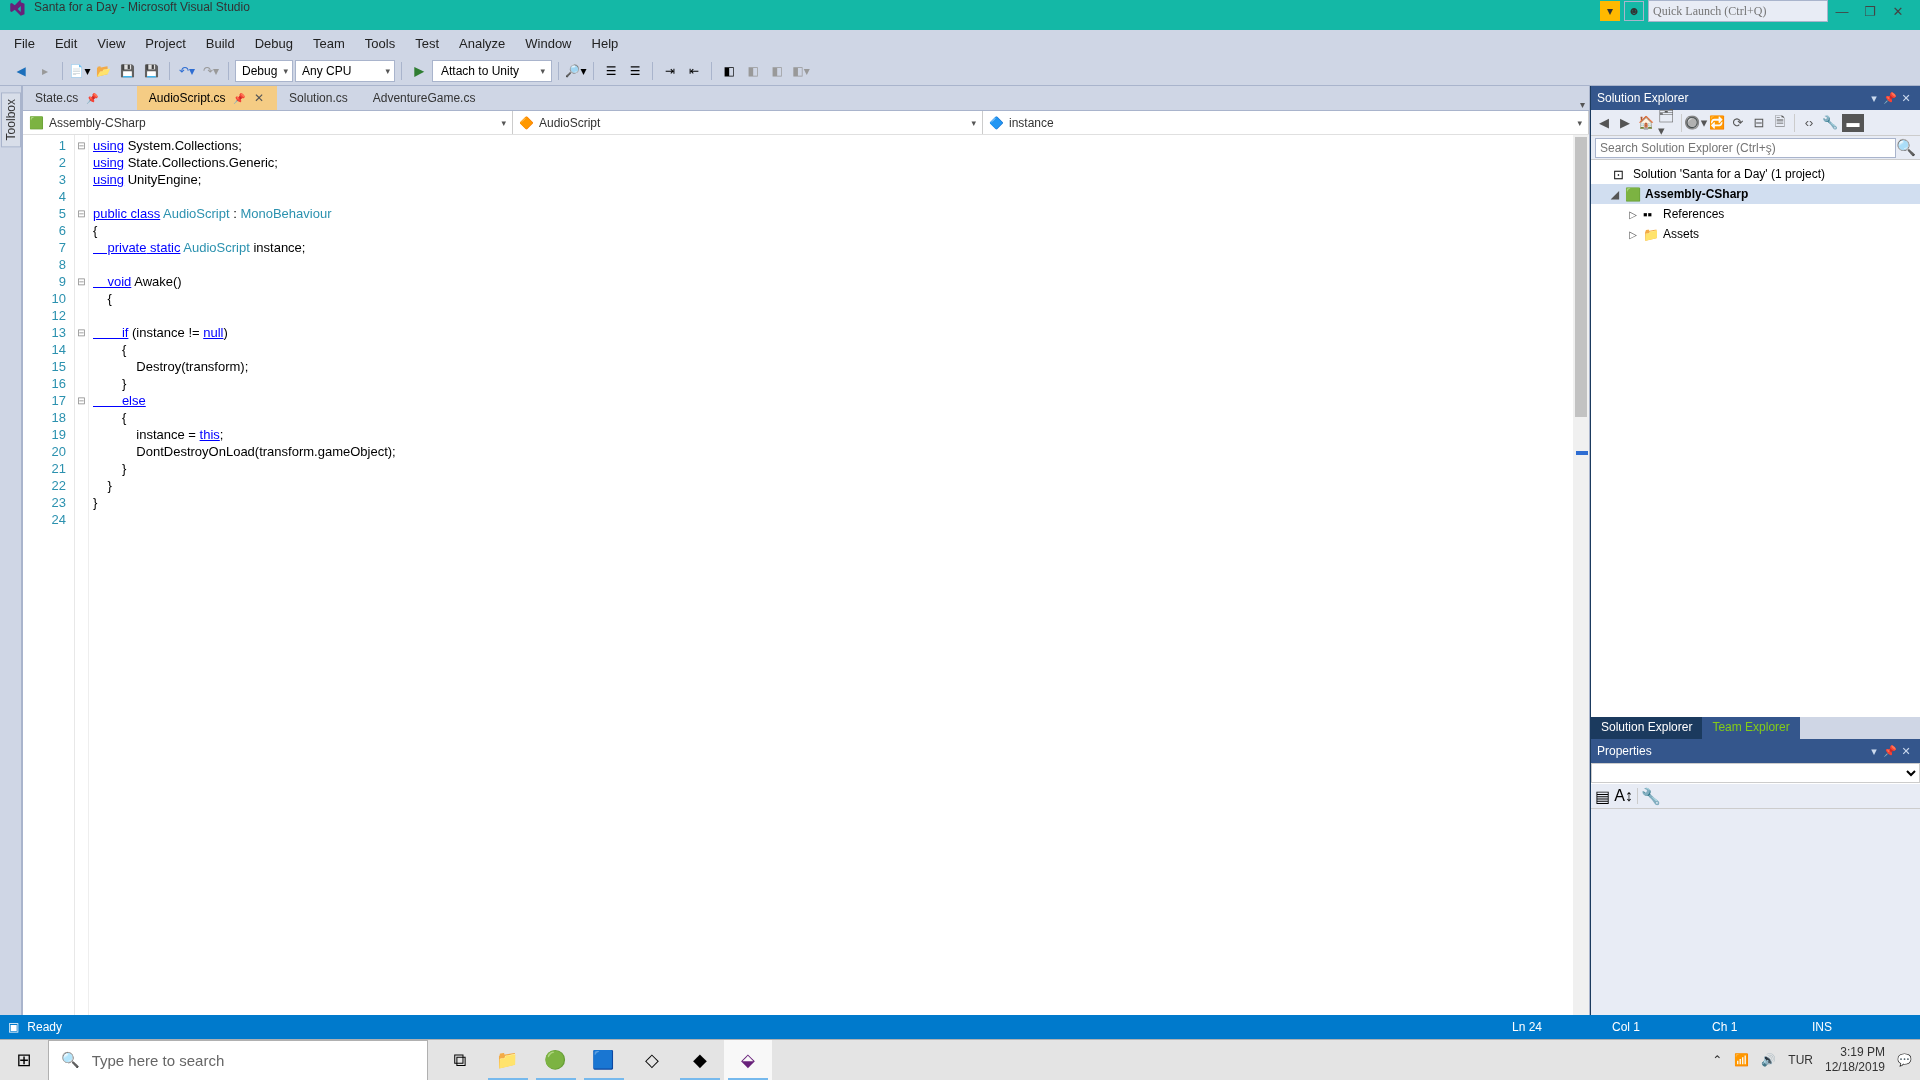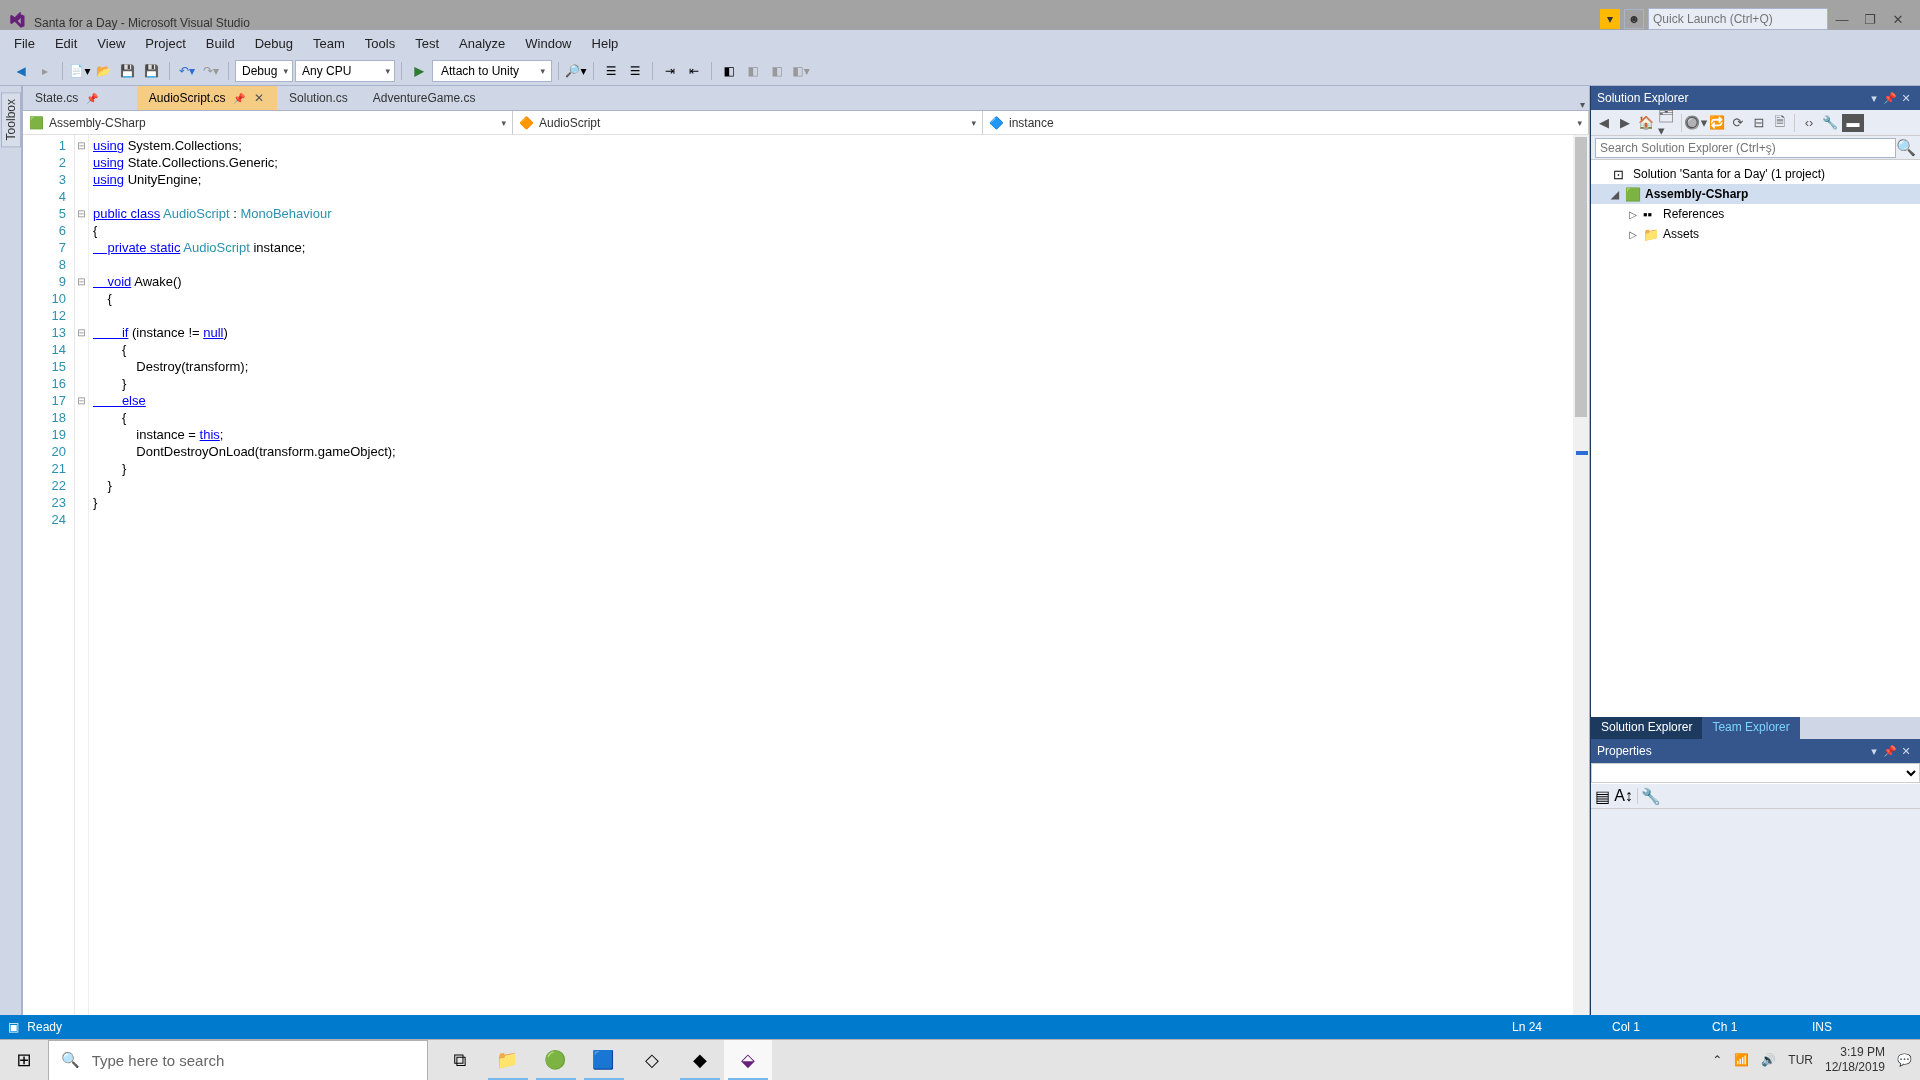--- a/index.html
+++ b/index.html
@@ -1,25 +1,25 @@
 <!DOCTYPE html>
 <html><head>
 <meta charset="utf-8">
 <style>
   * { box-sizing: border-box; margin: 0; padding: 0; font-family: 'Segoe UI', Tahoma, sans-serif; }
   html, body { width: 1920px; height: 1080px; overflow: hidden; background: #1B3A5E; }
   
   
-  .titlebar { height: 30px; background: #a3a3a3; display: flex; align-items: flex-end; padding: 0 8px; font-size: 12px; color: #333; }
+  .titlebar { height: 30px; background: #14b8a6; display: flex; align-items: flex-start; padding: 0 8px; font-size: 12px; color: #333; }
   .titlebar .vs-logo { width: 18px; height: 18px; margin-right: 8px; color: #68217A; }
   .titlebar .spacer { flex: 1; }
   .titlebar .ql-group { display: flex; align-items: center; gap: 4px; }
   .titlebar .ql-btn { width: 20px; height: 20px; display: flex; align-items: center; justify-content: center; border: 1px solid #A9B4CC; }
   .titlebar .ql-btn.yellow { background: #FFB900; border-color: #FFB900; }
-  .titlebar .ql-input { width: 180px; height: 22px; border: 1px solid #A9B4CC; padding: 9px 4px; font-size: 12px; color: #888; background: #E8ECF5; }
+  .titlebar .ql-input { width: 180px; height: 22px; border: 1px solid #A9B4CC; padding: 9px 4px; font-size: 12px; color: #888; background: #E8ECF5; font-family: Liberation Serif, serif; }
   .titlebar .wctrl { width: 28px; height: 22px; display: flex; align-items: center; justify-content: center; font-size: 13px; color: #444; }
   
   
   .menubar { height: 26px; background: #CFD6E5; display: flex; align-items: center; font-size: 13px; color: #222; padding-left: 4px; }
   .menubar .item { padding: 4px 10px; }
   
   
   .toolbar { height: 30px; background: #CFD6E5; display: flex; align-items: center; padding-left: 10px; gap: 2px; border-bottom: 1px solid #A9B4CC; }
   .toolbar .tb-btn { height: 22px; min-width: 22px; display: flex; align-items: center; justify-content: center; font-size: 12px; }
   .toolbar .tb-sep { width: 1px; height: 18px; background: #A9B4CC; margin: 0 4px; }
@@ -79,21 +79,21 @@
   .panel-search { height: 24px; background: #E8ECF5; display: flex; align-items: center; padding: 0 4px; border-bottom: 1px solid #CCC; }
   .panel-search input { flex: 1; border: 1px solid #A9B4CC; height: 20px; font-size: 12px; padding: 0 4px; }
   .tree { flex: 1; background: #fff; font-size: 12px; padding: 4px 0; overflow: auto; }
   .tree .row { display: flex; align-items: center; height: 20px; padding-left: 6px; gap: 4px; }
   .tree .row.sel { background: #D1DEF0; }
   .tree .row.bold { font-weight: bold; }
   .tree .arrow { width: 12px; font-size: 10px; color: #555; text-align: center; }
   .tree .ticon { width: 16px; font-size: 13px; }
   .bottom-tabs { display: flex; height: 22px; background: #CFD6E5; }
   .bottom-tabs .btab { padding: 3px 10px; font-size: 12px; background: #1B3A5E; color: #fff; }
-  .bottom-tabs .btab.inact { background: #34568C; color: #7dd3fc; }
+  .bottom-tabs .btab.inact { background: #34568C; color: #84cc16; }
   
   .properties { display: flex; flex-direction: column; flex: 0 0 300px; }
   .prop-tb { height: 26px; background: #E8ECF5; display: flex; align-items: center; padding: 0 4px; gap: 4px; border-bottom: 1px solid #CCC; border-top: 1px solid #fff; }
   .prop-combo { height: 20px; background: #fff; border: 1px solid #CCC; }
   .prop-body { flex: 1; background: #E8ECF5; }
   
   
   .statusbar { position: absolute; bottom: 41px; left: 0; right: 0; height: 24px; background: #007ACC; color: #fff; font-size: 12px; display: flex; align-items: center; padding: 0 8px; }
   .statusbar .sitem { margin-right: 48px; text-align: right; }
   .statusbar .sitem.first { margin-right: 0; }

